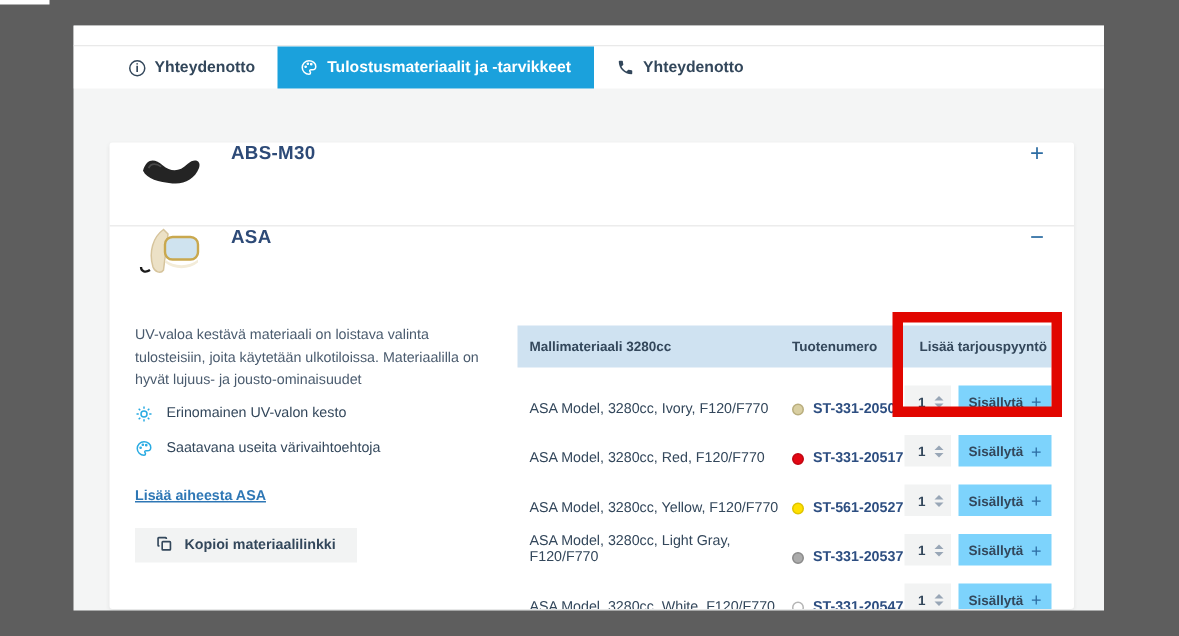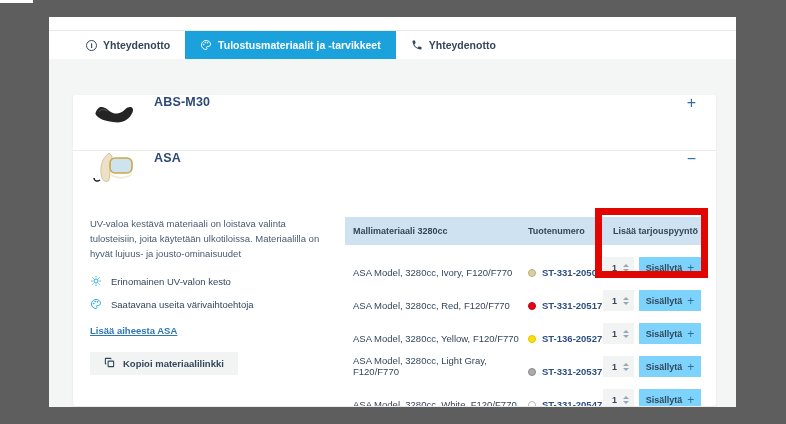--- a/index.html
+++ b/index.html
@@ -41,21 +41,21 @@
   .section-title { font-size: 12.5px; font-weight: bold; color: #2d4a77; margin-left: 16px; letter-spacing: .2px; }
   .section-toggle {
     margin-left: auto; font-size: 16px; color: #2d6da3; font-weight: normal;
     background: none; border: none; cursor: pointer; line-height: 1; font-family: "Liberation Sans", sans-serif;
   }
   .product-thumb { width: 48px; height: 34px; display: flex; align-items: center; justify-content: center; }
   .asa-body { display: flex; padding: 0 15px 0 17px; }
   .left-col { width: 240px; }
   .description { margin-top: 9px; font-size: 9.5px; line-height: 15px; color: #4a5b6e; }
   .features { margin-top: 9px; list-style: none; }
-  .feature { display: flex; align-items: center; gap: 9px; height: 23px; font-size: 9.5px; color: #33475b; }
+  .feature { display: flex; align-items: flex-start; gap: 9px; height: 23px; font-size: 9.5px; color: #33475b; }
   .more-link {
     display: inline-block; margin-top: 9px; font-size: 9.5px; font-weight: bold;
     color: #2e77b5; text-decoration: underline; cursor: pointer;
   }
   .copy-btn {
     margin-top: 14px; display: inline-flex; align-items: center; gap: 8px;
     background: #f2f3f3; border: none; padding: 0 14px; height: 23px;
     font-size: 9.5px; font-weight: bold; color: #33475b; cursor: pointer; font-family: "Liberation Sans", sans-serif;
   }
   .right-col { margin-left: 17px; width: 356px; }
@@ -236,21 +236,21 @@
                   <span>Sisällytä</span>
                   <span class="include-plus">+</span>
                 </button>
               </span>
             </div>
 
             <div class="t-row">
               <span class="c-name">ASA Model, 3280cc, Yellow, F120/F770</span>
               <span class="c-num">
                 <span class="swatch" style="background-color: rgb(255, 224, 0); border-color: rgb(223, 196, 0);"></span>
-                <span class="num-text">ST-136-20527</span>
+                <span class="num-text">ST-561-20527</span>
               </span>
               <span class="c-action">
                 <span class="qty-box">
                   <span class="qty-val">1</span>
                   <span class="stepper">
                       <span class="arrow-up"></span>
                       <span class="arrow-down"></span>
                     </span>
                 </span>
                 <button class="include-btn">

